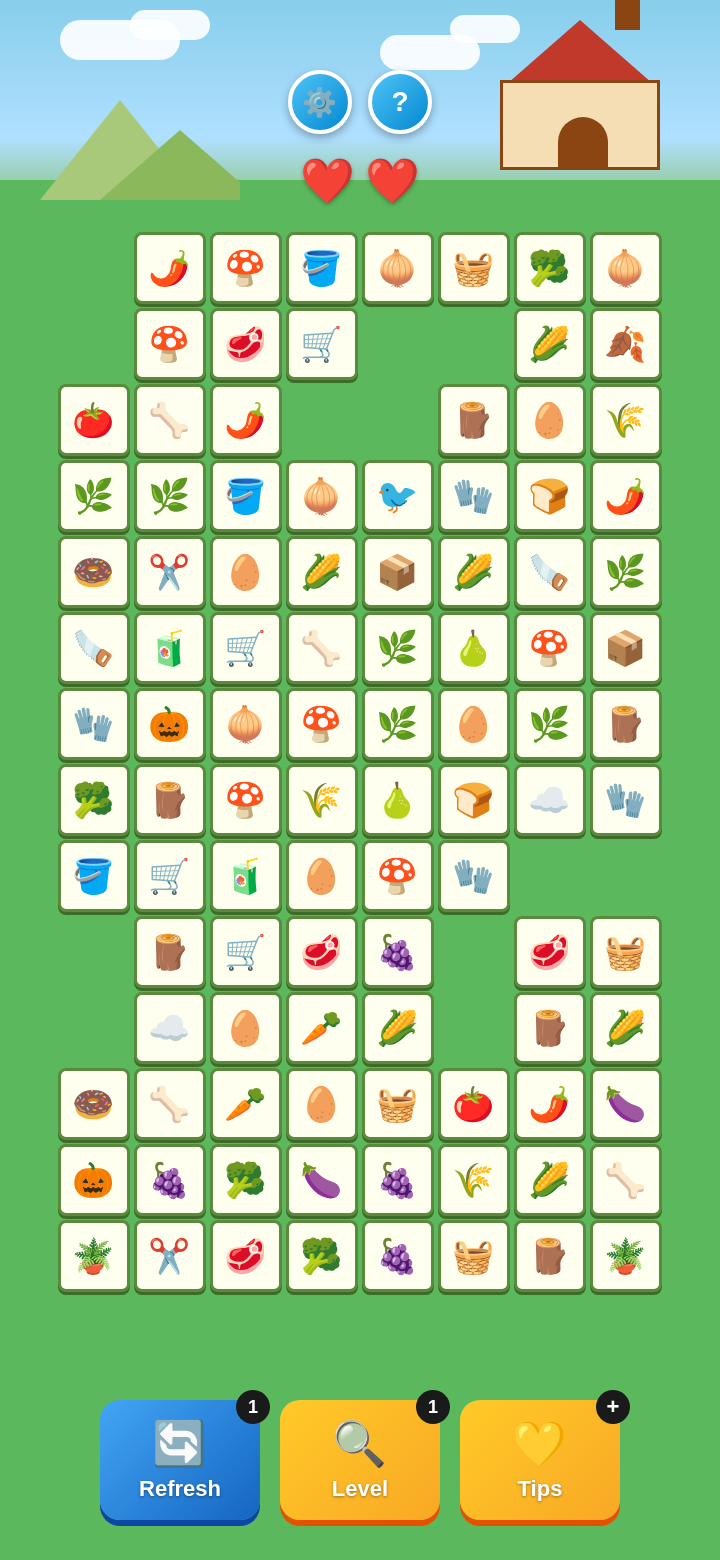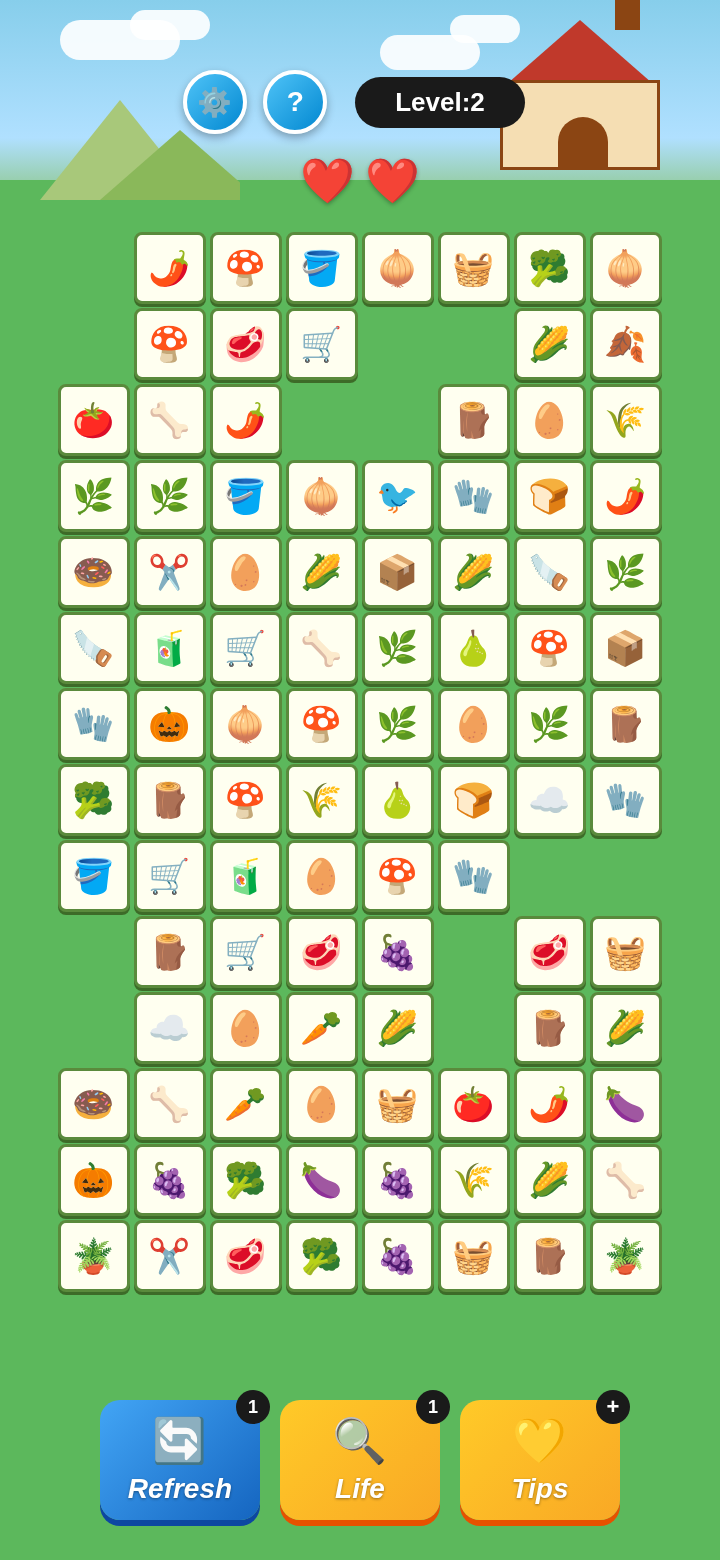--- a/index.html
+++ b/index.html
@@ -184,24 +184,23 @@
     }
     .action-btn.yellow {
       background: linear-gradient(135deg, #ffca28, #f9a825);
       box-shadow: 0 6px 0 #e65100;
     }
     .action-btn .btn-icon {
       font-size: 44px;
     }
     .action-btn .btn-label {
       color: white;
-      font-size: 28px;
+      font-size: 22px;
       font-weight: bold;
       text-shadow: 0 1px 3px rgba(0,0,0,0.4);
-      font-style: italic;
     }
     .badge {
       position: absolute;
       top: -10px; right: -10px;
       width: 34px; height: 34px;
       background: #1a1a1a;
       color: white;
       border-radius: 50%;
       display: flex;
       align-items: center;
@@ -236,23 +235,20 @@
     <div class="house-door"></div>
   </div>
 </div>
 
 <div class="header">
   <div class="btn-circle">
     <span>⚙️</span>
   </div>
   <div class="btn-circle">
     <span style="color:white;font-weight:bold;font-size:28px;">?</span>
-  </div>
-  <div class="level-badge">
-    <span>Level:2</span>
   </div>
 </div>
 
 <div class="hearts">
   <span class="heart">❤️</span>
   <span class="heart">❤️</span>
 </div>
 
 <div class="game-area">
   <div class="grid-container" id="grid-container">
@@ -401,20 +397,20 @@
 
 <div class="bottom-bar">
   <button class="action-btn">
     <div class="badge">1</div>
     <span class="btn-icon">🔄</span>
     <span class="btn-label">Refresh</span>
   </button>
   <button class="action-btn yellow">
     <div class="badge">1</div>
     <span class="btn-icon">🔍</span>
-    <span class="btn-label">Life</span>
+    <span class="btn-label">Level</span>
   </button>
   <button class="action-btn yellow">
     <div class="badge plus">+</div>
     <span class="btn-icon">💛</span>
     <span class="btn-label">Tips</span>
   </button>
 </div>
 
 </body></html>

